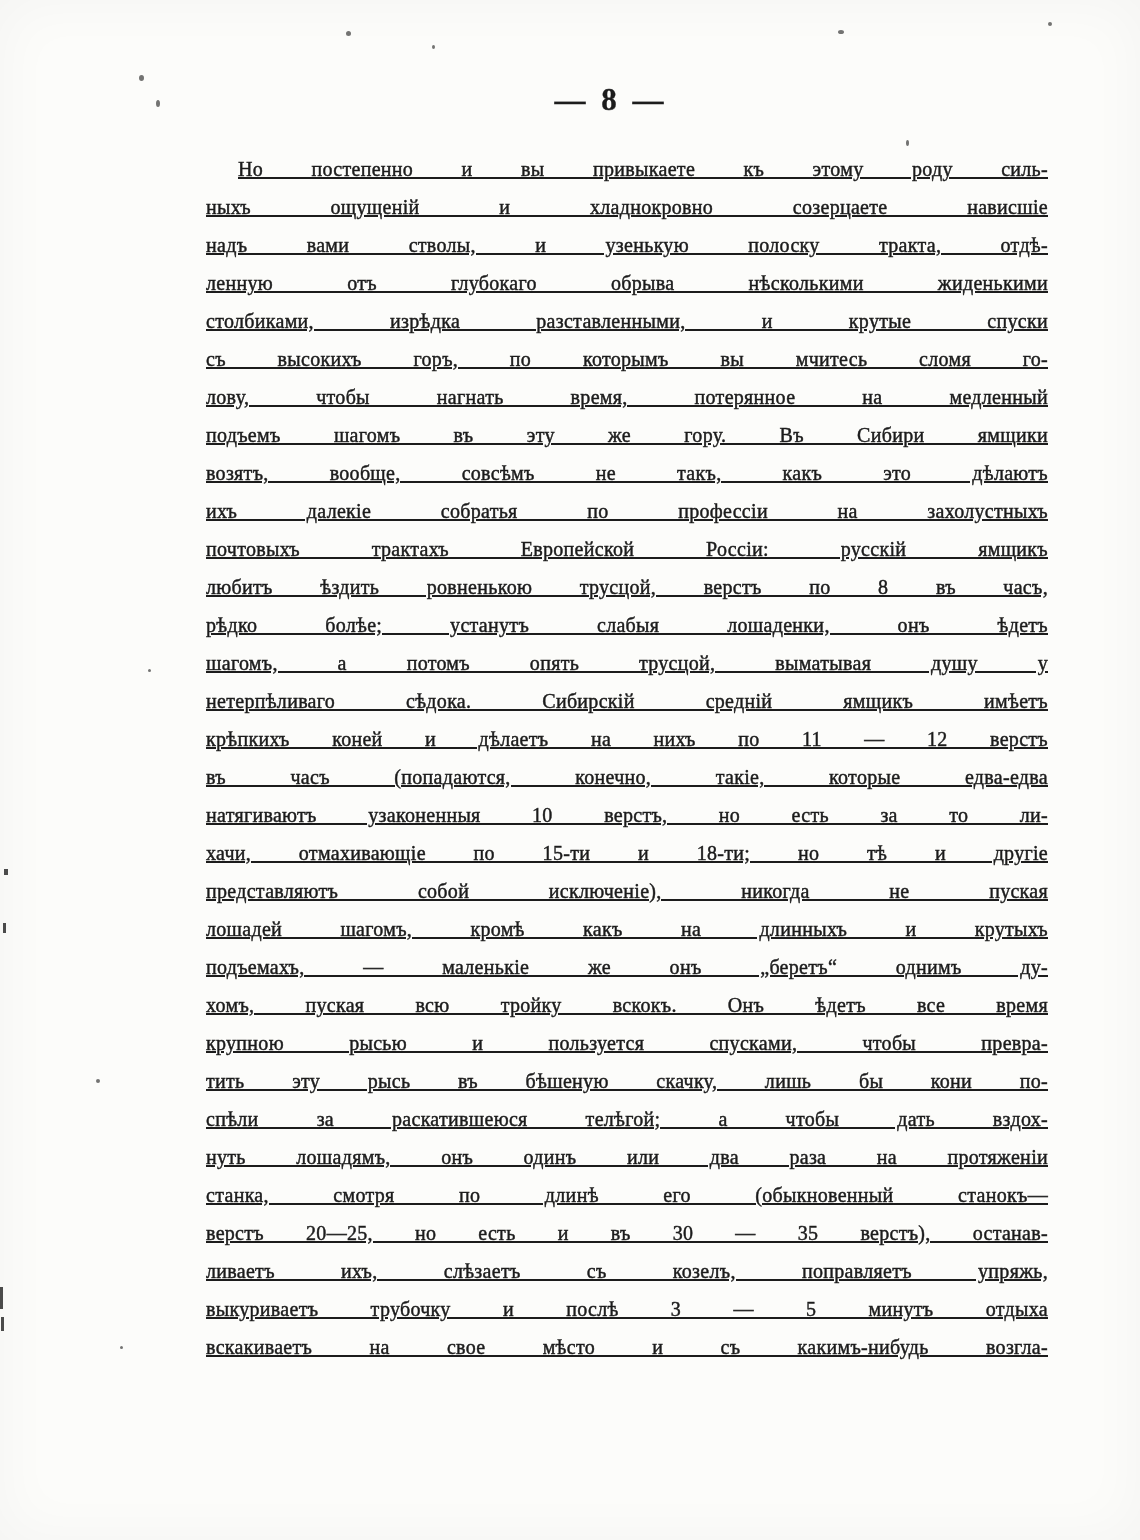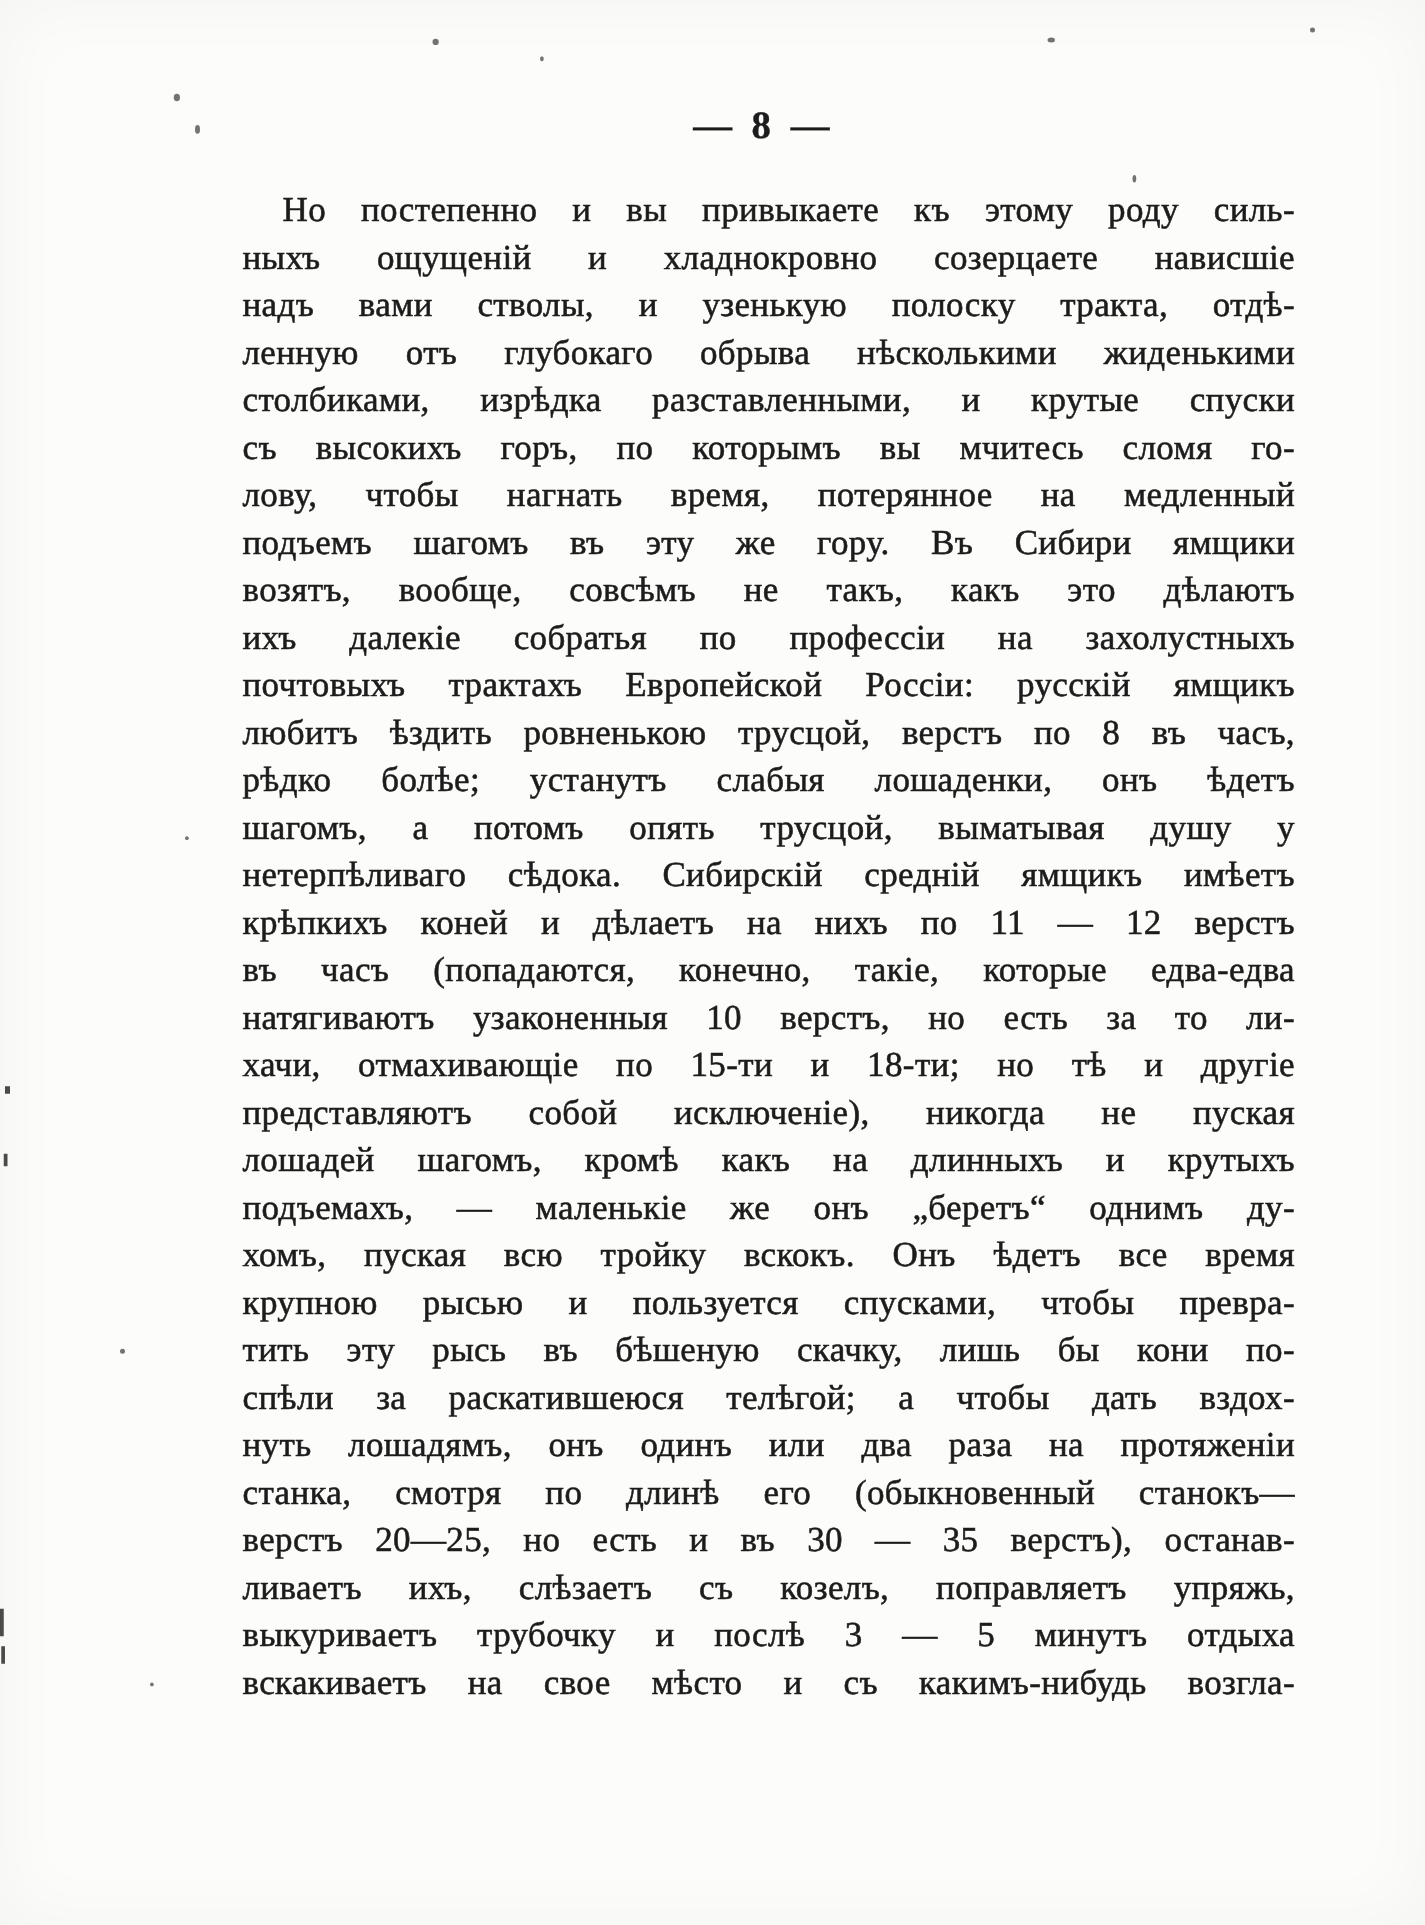--- a/index.html
+++ b/index.html
@@ -28,29 +28,30 @@
     width: 842px;
     text-align: center;
     font-size: 31px;
     font-weight: bold;
     letter-spacing: 4px;
     -webkit-text-stroke: 0.3px;
   }
   .text-block {
     position: absolute;
     top: 150px;
-    left: 194px;
+    left: 206px;
     width: 842px;
-    font-size: 28px;
+    font-size: 20px;
     line-height: 38px;
     letter-spacing: 0.3px;
     white-space: pre-line;
     text-align: justify;
     text-align-last: justify;
     text-indent: 32px;
+    text-decoration: underline;
     -webkit-text-stroke: 0.45px;
   }
   .speck {
     position: absolute;
     background: #2a2a2a;
     border-radius: 50%;
     opacity: 0.65;
   }
   .edge-mark {
     position: absolute;

